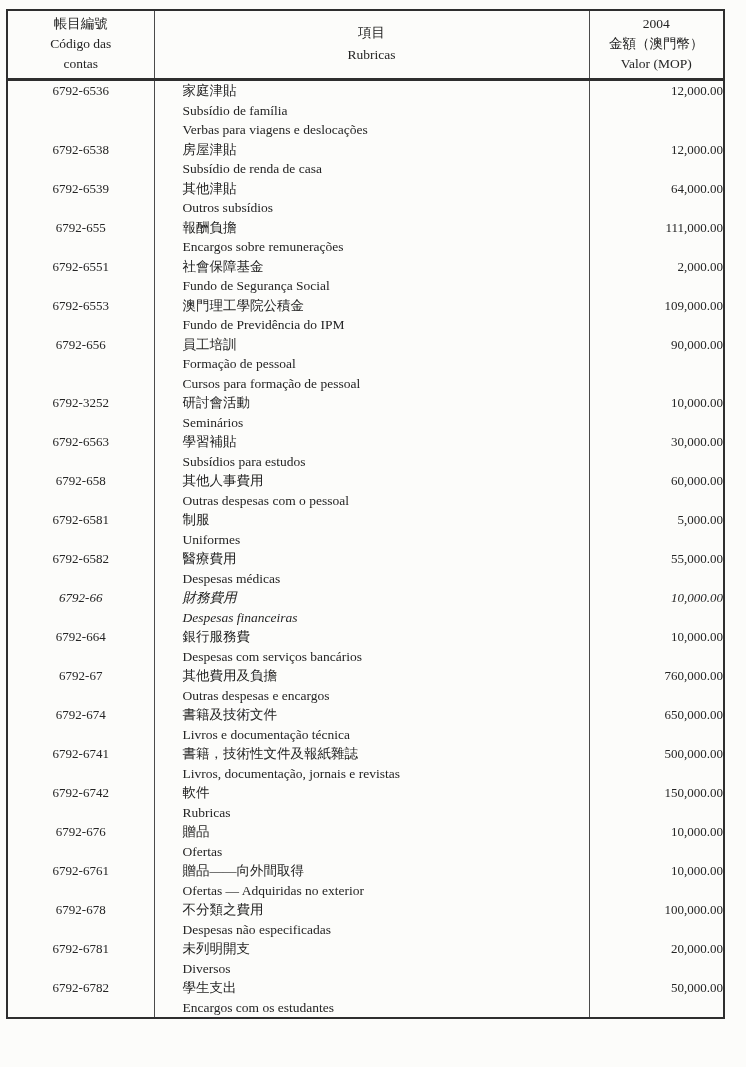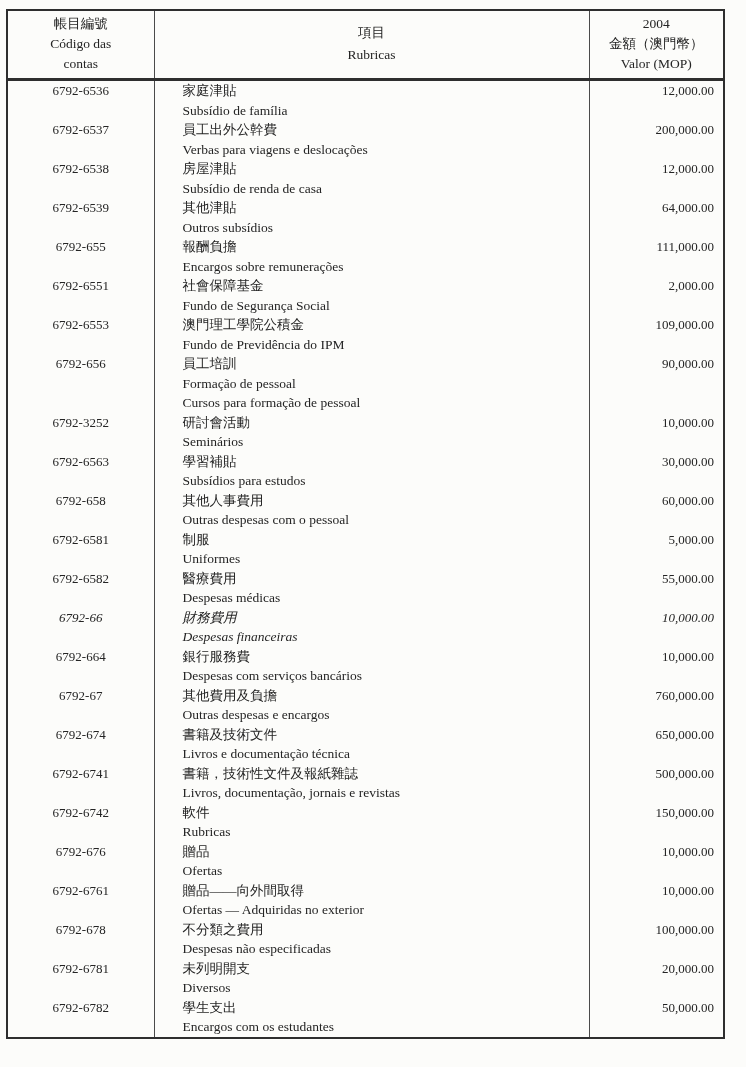--- a/index.html
+++ b/index.html
@@ -65,21 +65,21 @@
   tbody td {
     height: 19.5px;
     line-height: 19.5px;
     padding: 0;
     vertical-align: middle;
     overflow: hidden;
     white-space: nowrap;
   }
   td.code  { text-align: center; font-size: 13px; }
   td.desc  { padding-left: 28px; font-size: 13.5px; }
-  td.amt   { text-align: right; padding-right: 9px; font-size: 13px; }
+  td.amt   { text-align: right; font-size: 13px; }
   tr.it td { font-style: italic; }
 </style>
 </head>
 <body>
 
 <div class="page">
   <table class="acct">
     <colgroup>
       <col class="c1">
       <col class="c2">
@@ -114,25 +114,20 @@
           <td class="code">6792-6536</td>
           <td class="desc">家庭津貼</td>
           <td class="amt">12,000.00</td>
         </tr>
         <tr>
           <td class="code"></td>
           <td class="desc">Subsídio de família</td>
           <td class="amt"></td>
         </tr>
         <tr>
-          <td class="code">6792-6537</td>
-          <td class="desc">員工出外公幹費</td>
-          <td class="amt">200,000.00</td>
-        </tr>
-        <tr>
           <td class="code"></td>
           <td class="desc">Verbas para viagens e deslocações</td>
           <td class="amt"></td>
         </tr>
         <tr>
           <td class="code">6792-6538</td>
           <td class="desc">房屋津貼</td>
           <td class="amt">12,000.00</td>
         </tr>
         <tr>

